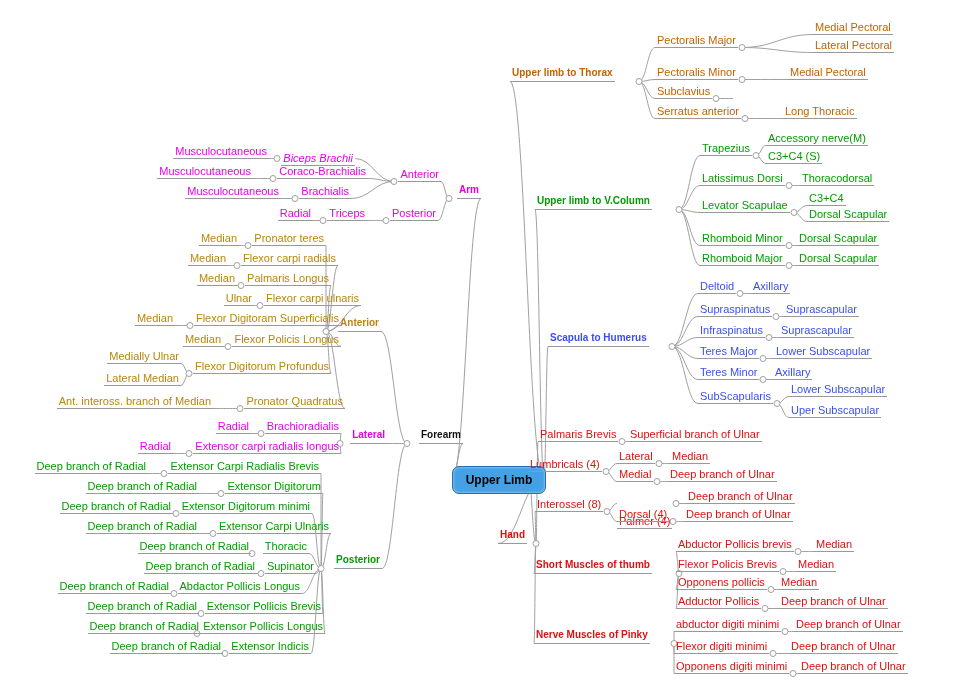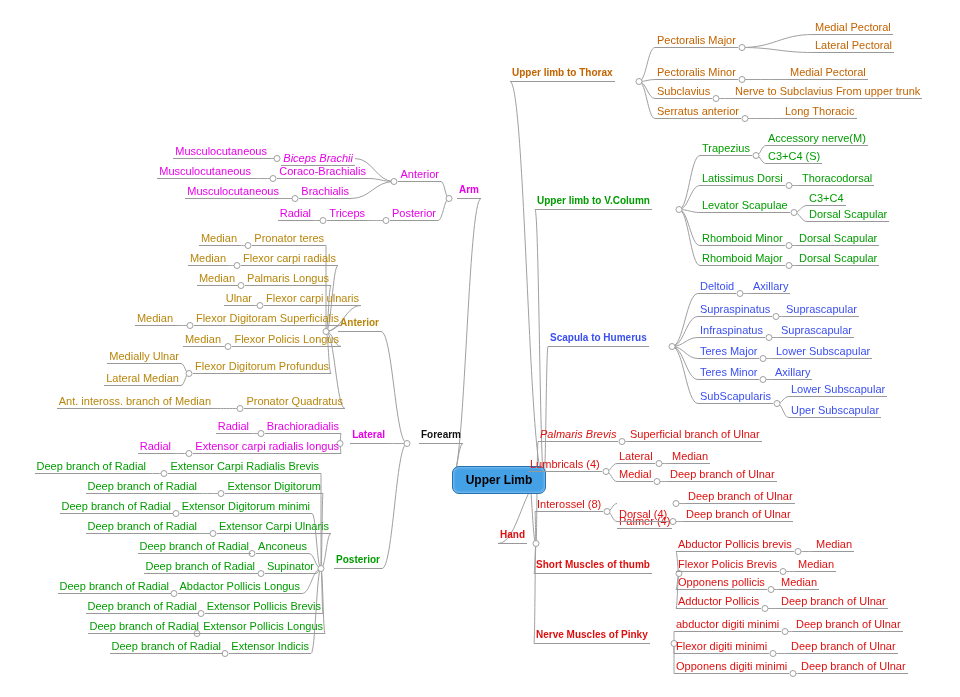--- a/index.html
+++ b/index.html
@@ -210,21 +210,20 @@
   <div id="root-node" style="left: 452px; top: 466px; width: 92px; height: 26px;">
     <span>Upper Limb</span>
   </div>
 <div class="node big" style="color: rgb(194, 99, 0); top: 65px; left: 510px;">Upper limb to Thorax</div>
     <div class="node" style="color: rgb(194, 99, 0); top: 33px; left: 655px;">Pectoralis Major</div>
     <div class="node" style="color: rgb(194, 99, 0); top: 20px; left: 813px;">Medial Pectoral</div>
     <div class="node" style="color: rgb(194, 99, 0); top: 38px; left: 813px;">Lateral Pectoral</div>
     <div class="node" style="color: rgb(194, 99, 0); top: 65px; left: 655px;">Pectoralis Minor</div>
     <div class="node" style="color: rgb(194, 99, 0); top: 65px; left: 788px;">Medial Pectoral</div>
     <div class="node" style="color: rgb(194, 99, 0); top: 84px; left: 655px;">Subclavius</div>
-    <div class="node" style="color: rgb(194, 99, 0); top: 84px; left: 733px;">Nerve to Subclavius From upper trunk</div>
     <div class="node" style="color: rgb(194, 99, 0); top: 104px; left: 655px;">Serratus anterior</div>
     <div class="node" style="color: rgb(194, 99, 0); top: 104px; left: 783px;">Long Thoracic</div>
     <div class="node big" style="color: rgb(0, 156, 0); top: 193px; left: 535px;">Upper limb to V.Column</div>
     <div class="node" style="color: rgb(0, 156, 0); top: 141px; left: 700px;">Trapezius</div>
     <div class="node" style="color: rgb(0, 156, 0); top: 131px; left: 766px;">Accessory nerve(M)</div>
     <div class="node" style="color: rgb(0, 156, 0); top: 149px; left: 766px;">C3+C4 (S)</div>
     <div class="node" style="color: rgb(0, 156, 0); top: 171px; left: 700px;">Latissimus Dorsi</div>
     <div class="node" style="color: rgb(0, 156, 0); top: 171px; left: 800px;">Thoracodorsal</div>
     <div class="node" style="color: rgb(0, 156, 0); top: 198px; left: 700px;">Levator Scapulae</div>
     <div class="node" style="color: rgb(0, 156, 0); top: 191px; left: 807px;">C3+C4</div>
@@ -241,21 +240,21 @@
     <div class="node" style="color: rgb(59, 79, 240); top: 323px; left: 698px;">Infraspinatus</div>
     <div class="node" style="color: rgb(59, 79, 240); top: 323px; left: 779px;">Suprascapular</div>
     <div class="node" style="color: rgb(59, 79, 240); top: 344px; left: 698px;">Teres Major</div>
     <div class="node" style="color: rgb(59, 79, 240); top: 344px; left: 774px;">Lower Subscapular</div>
     <div class="node" style="color: rgb(59, 79, 240); top: 365px; left: 698px;">Teres Minor</div>
     <div class="node" style="color: rgb(59, 79, 240); top: 365px; left: 773px;">Axillary</div>
     <div class="node" style="color: rgb(59, 79, 240); top: 389px; left: 698px;">SubScapularis</div>
     <div class="node" style="color: rgb(59, 79, 240); top: 382px; left: 789px;">Lower Subscapular</div>
     <div class="node" style="color: rgb(59, 79, 240); top: 403px; left: 789px;">Uper Subscapular</div>
     <div class="node big" style="color: rgb(221, 16, 16); top: 527px; left: 498px;">Hand</div>
-    <div class="node" style="color: rgb(221, 16, 16); top: 427px; left: 538px; font-style: italic;">Palmaris Brevis</div>
+    <div class="node" style="color: rgb(221, 16, 16); top: 427px; left: 538px;">Palmaris Brevis</div>
     <div class="node" style="color: rgb(221, 16, 16); top: 427px; left: 628px;">Superficial branch of Ulnar</div>
     <div class="node" style="color: rgb(221, 16, 16); top: 457px; left: 528px;">Lumbricals (4)</div>
     <div class="node" style="color: rgb(221, 16, 16); top: 449px; left: 617px;">Lateral</div>
     <div class="node" style="color: rgb(221, 16, 16); top: 449px; left: 670px;">Median</div>
     <div class="node" style="color: rgb(221, 16, 16); top: 467px; left: 617px;">Medial</div>
     <div class="node" style="color: rgb(221, 16, 16); top: 467px; left: 668px;">Deep branch of Ulnar</div>
     <div class="node" style="color: rgb(221, 16, 16); top: 497px; left: 535px;">Interossel (8)</div>
     <div class="node" style="color: rgb(221, 16, 16); top: 489px; left: 617px; margin-top: 25px;">Palmer (4)</div>
     <div class="node" style="color: rgb(221, 16, 16); top: 489px; left: 686px;">Deep branch of Ulnar</div>
     <div class="node" style="color: rgb(221, 16, 16); top: 507px; left: 617px;">Dorsal (4)</div>
@@ -313,21 +312,21 @@
     <div class="node" style="color: rgb(232, 0, 232); top: 439px; right: 787px;">Radial</div>
     <div class="node big" style="color: rgb(0, 156, 0); top: 552px; right: 578px;">Posterior</div>
     <div class="node" style="color: rgb(0, 156, 0); top: 459px; right: 639px;">Extensor Carpi Radialis Brevis</div>
     <div class="node" style="color: rgb(0, 156, 0); top: 459px; right: 812px;">Deep branch of Radial</div>
     <div class="node" style="color: rgb(0, 156, 0); top: 479px; right: 637px;">Extensor Digitorum</div>
     <div class="node" style="color: rgb(0, 156, 0); top: 479px; right: 761px;">Deep branch of Radial</div>
     <div class="node" style="color: rgb(0, 156, 0); top: 499px; right: 648px;">Extensor Digitorum minimi</div>
     <div class="node" style="color: rgb(0, 156, 0); top: 499px; right: 787px;">Deep branch of Radial</div>
     <div class="node" style="color: rgb(0, 156, 0); top: 519px; right: 629px;">Extensor Carpi Ulnaris</div>
     <div class="node" style="color: rgb(0, 156, 0); top: 519px; right: 761px;">Deep branch of Radial</div>
-    <div class="node" style="color: rgb(0, 156, 0); top: 539px; right: 651px;">Anconeus</div>
+    <div class="node" style="color: rgb(0, 156, 0); top: 539px; right: 651px;">Thoracic</div>
     <div class="node" style="color: rgb(0, 156, 0); top: 539px; right: 709px;">Deep branch of Radial</div>
     <div class="node" style="color: rgb(0, 156, 0); top: 559px; right: 644px;">Supinator</div>
     <div class="node" style="color: rgb(0, 156, 0); top: 559px; right: 703px;">Deep branch of Radial</div>
     <div class="node" style="color: rgb(0, 156, 0); top: 579px; right: 658px;">Abdactor Pollicis Longus</div>
     <div class="node" style="color: rgb(0, 156, 0); top: 579px; right: 789px;">Deep branch of Radial</div>
     <div class="node" style="color: rgb(0, 156, 0); top: 599px; right: 637px;">Extensor Pollicis Brevis</div>
     <div class="node" style="color: rgb(0, 156, 0); top: 599px; right: 761px;">Deep branch of Radial</div>
     <div class="node" style="color: rgb(0, 156, 0); top: 619px; right: 635px;">Extensor Pollicis Longus</div>
     <div class="node" style="color: rgb(0, 156, 0); top: 619px; right: 759px;">Deep branch of Radial</div>
     <div class="node" style="color: rgb(0, 156, 0); top: 639px; right: 649px;">Extensor Indicis</div>

